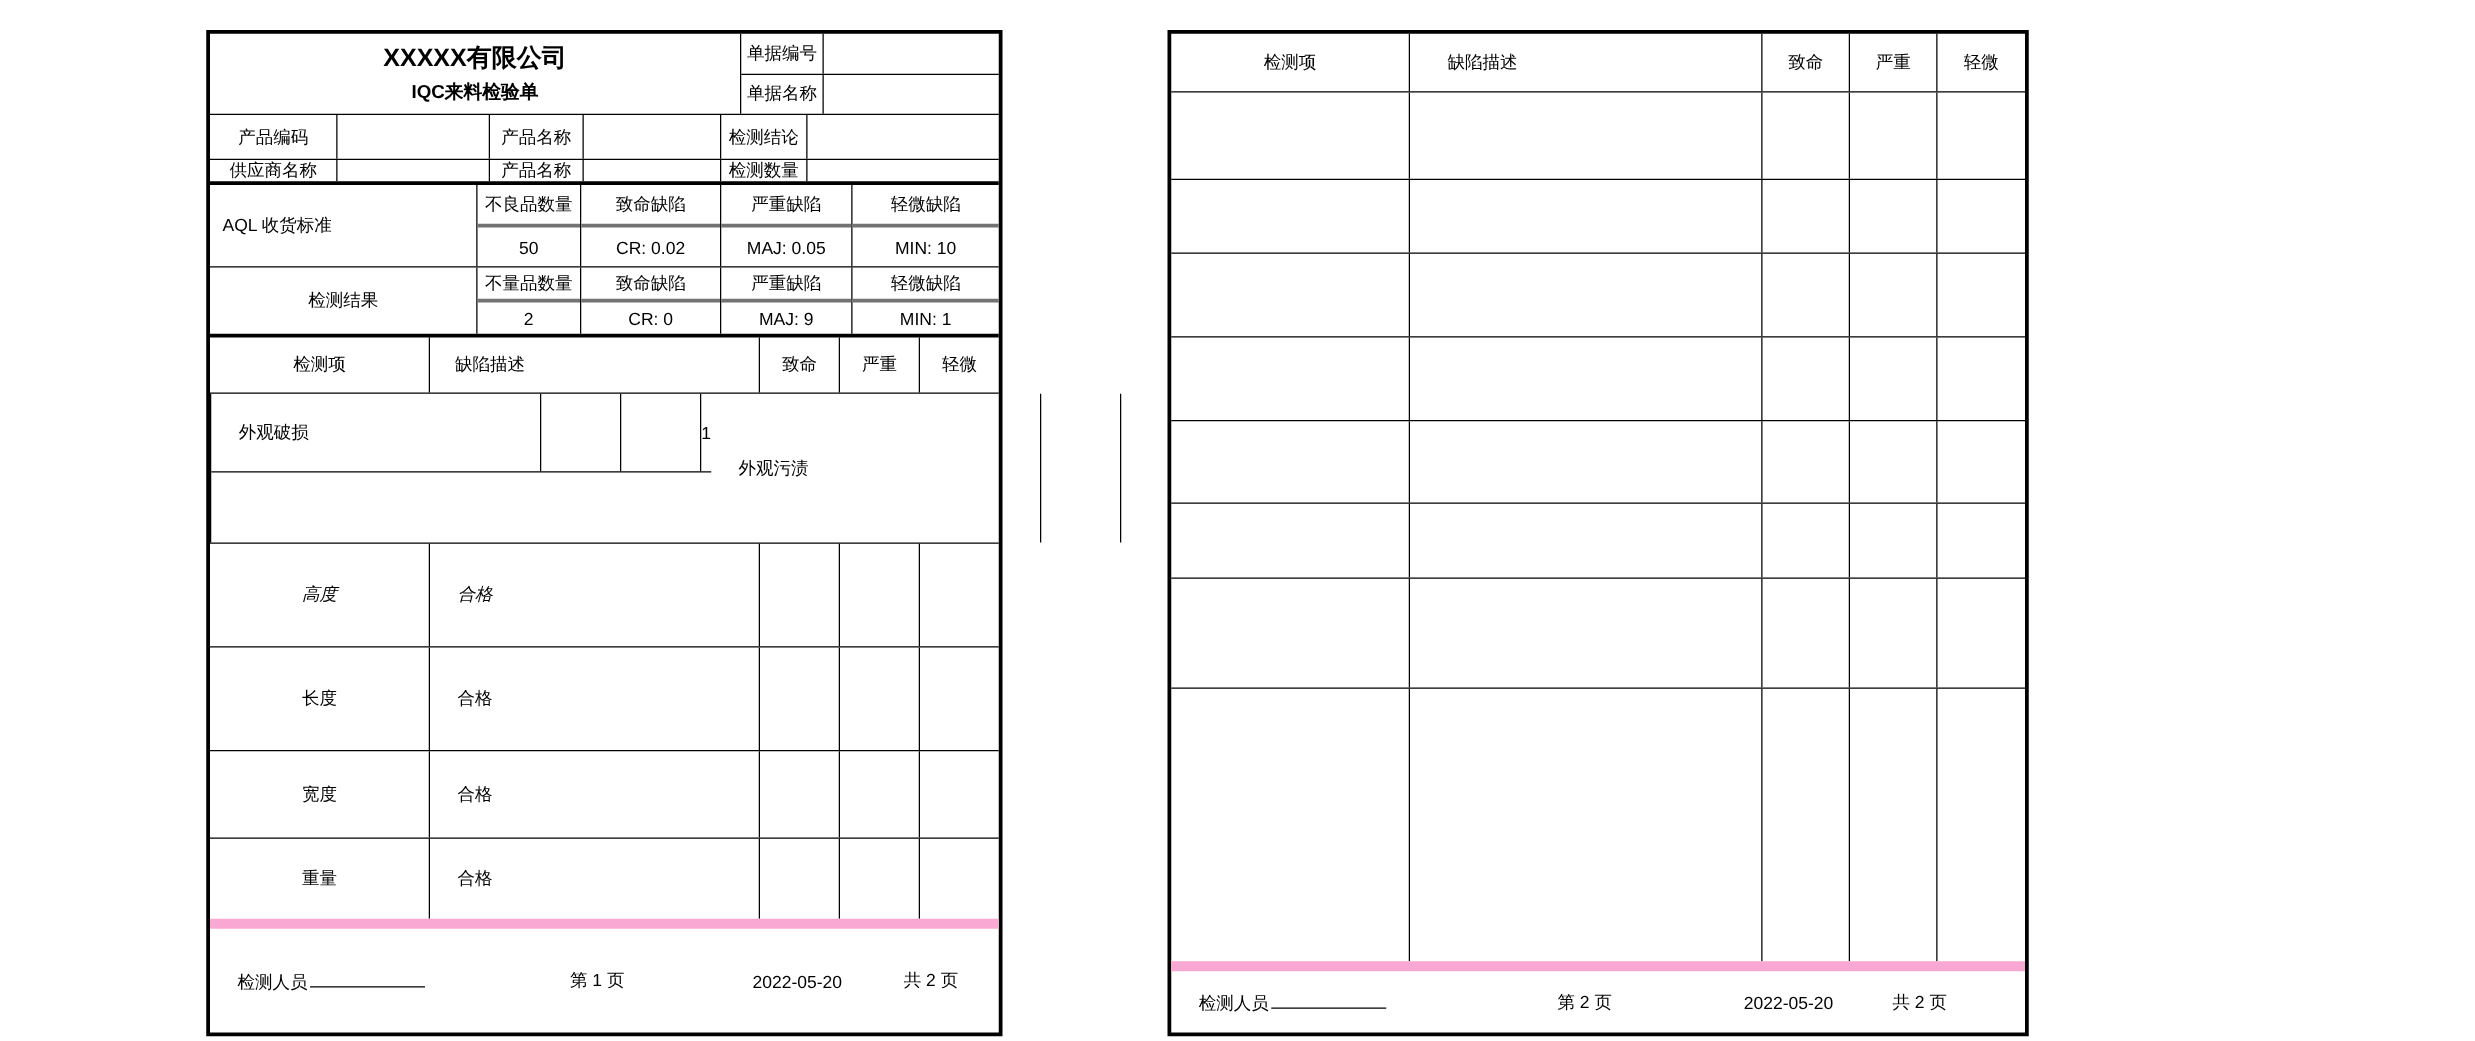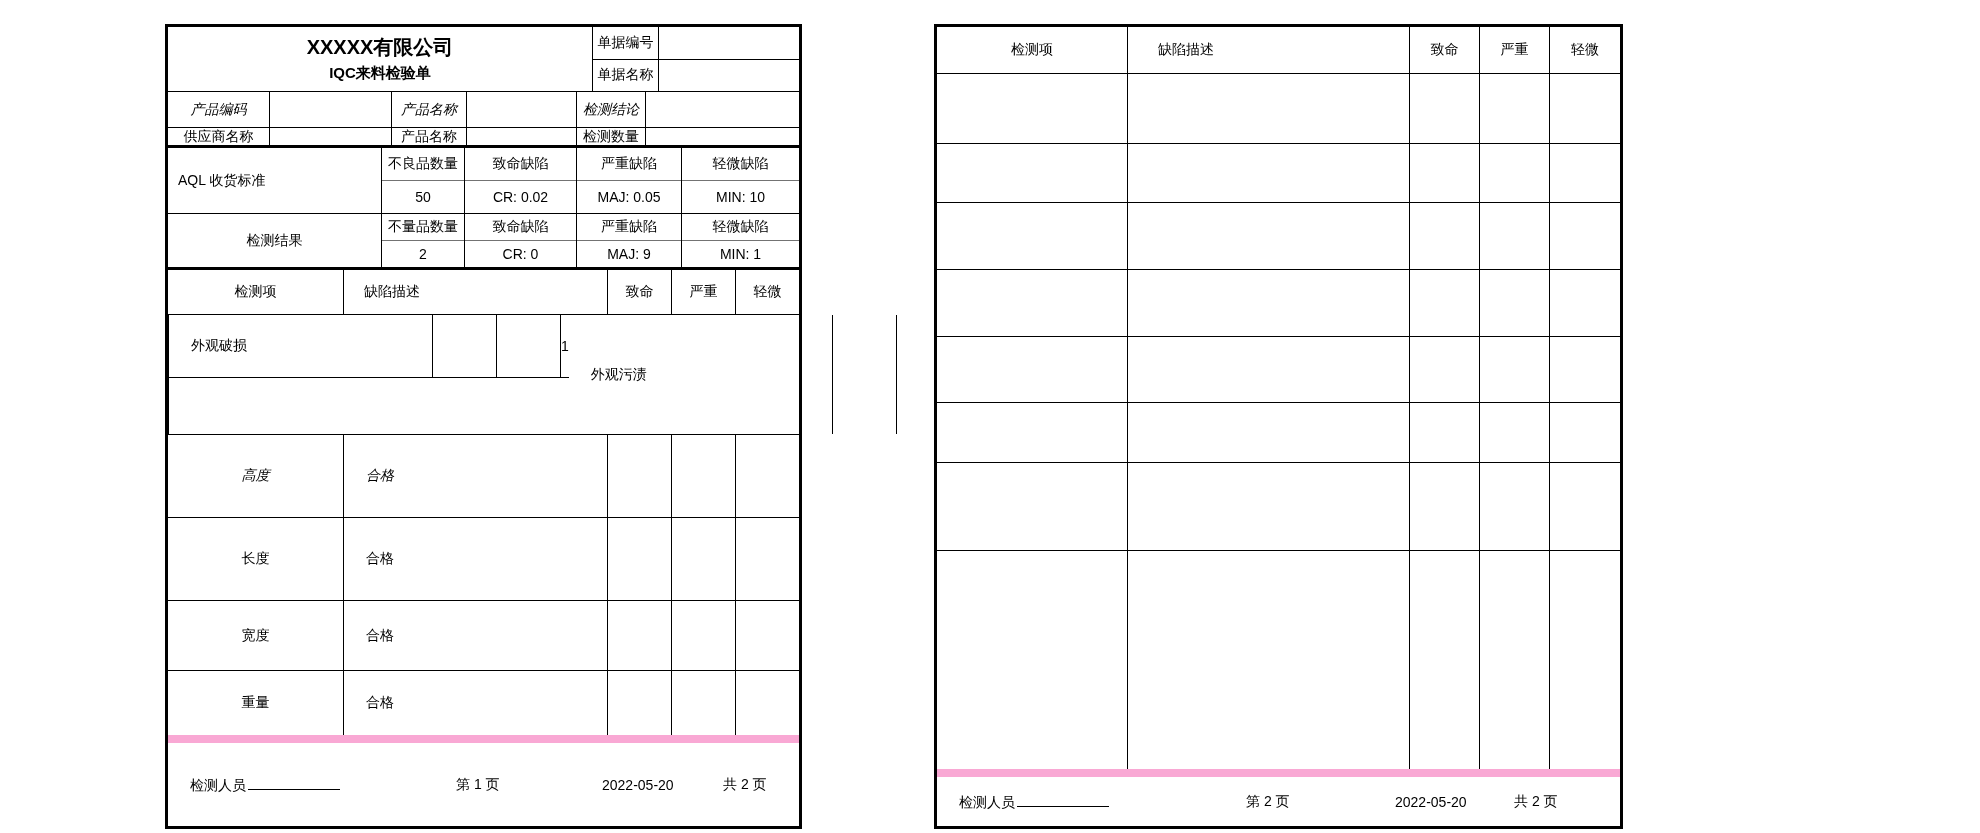--- a/index.html
+++ b/index.html
@@ -32,21 +32,21 @@
   .company{font-size:20px;font-weight:bold;line-height:1.2;}
   .subtitle{font-size:15px;font-weight:bold;margin-top:5px;}
   .doc-col{display:flex;flex-direction:column;box-sizing:border-box;flex:1;}
   .doc-row{display:flex;flex:1;box-sizing:border-box;}
   .doc-row.top{border-bottom:1px solid #000;}
 
   
   .vcol{display:flex;flex-direction:column;box-sizing:border-box;border-right:1px solid #000;height:100%;}
   .vcol.last{border-right:none;}
   .vcol .half{flex:1;display:flex;align-items:center;justify-content:center;font-size:14px;box-sizing:border-box;}
-  .vcol .half.top{border-bottom:1px solid #737373;}
+  .vcol .half.top{border-bottom:3px solid #737373;}
 
   
   .grp-right{flex:1;display:flex;flex-direction:row;box-sizing:border-box;}
   .subrow{display:flex;box-sizing:border-box;}
   .subrow.first{border-bottom:1px solid #000;}
 
   .pad20{padding-left:20px;}
   .pad22{padding-left:22px;}
   .pad30{padding-left:30px;}
   .pad10{padding-left:10px;}
@@ -71,21 +71,21 @@
         <div class="c" style="width:66px;">单据编号</div>
         <div class="c last" style="flex:1;"></div>
       </div>
       <div class="doc-row">
         <div class="c" style="width:66px;">单据名称</div>
         <div class="c last" style="flex:1;"></div>
       </div>
     </div>
   </div>
 
-  <div class="band" style="height:36px;font-style:italic;">
+  <div class="band" style="height:36px;">
     <div class="c" style="width:102px;">产品编码</div>
     <div class="c" style="width:122px;"></div>
     <div class="c" style="width:75px;">产品名称</div>
     <div class="c" style="width:110px;"></div>
     <div class="c" style="width:69px;">检测结论</div>
     <div class="c last" style="flex:1;"></div>
   </div>
 
   <div class="band thick" style="height:20px;">
     <div class="c" style="width:102px;">供应商名称</div>

